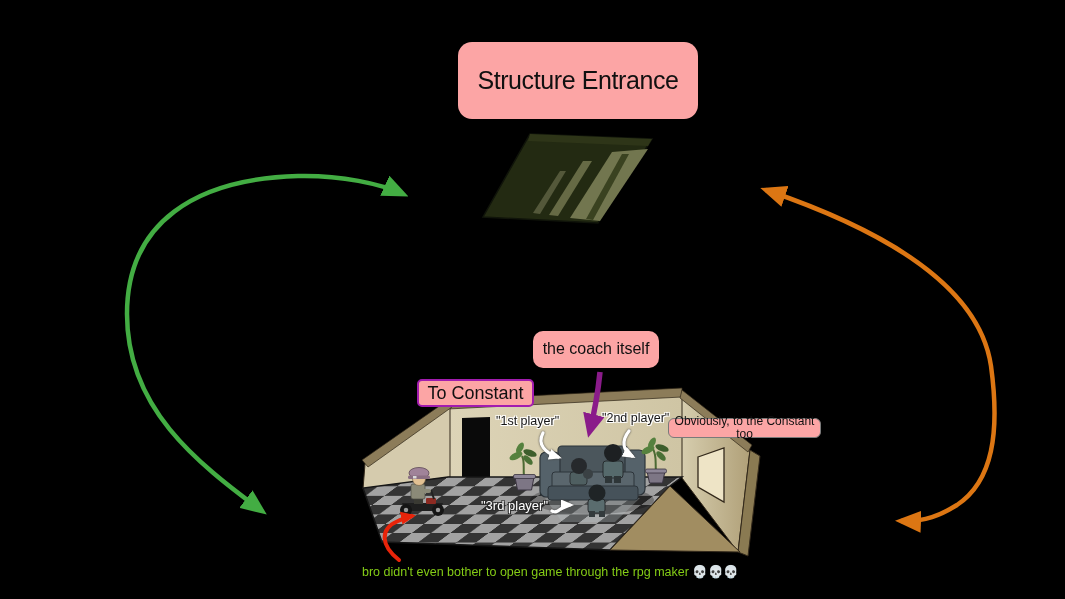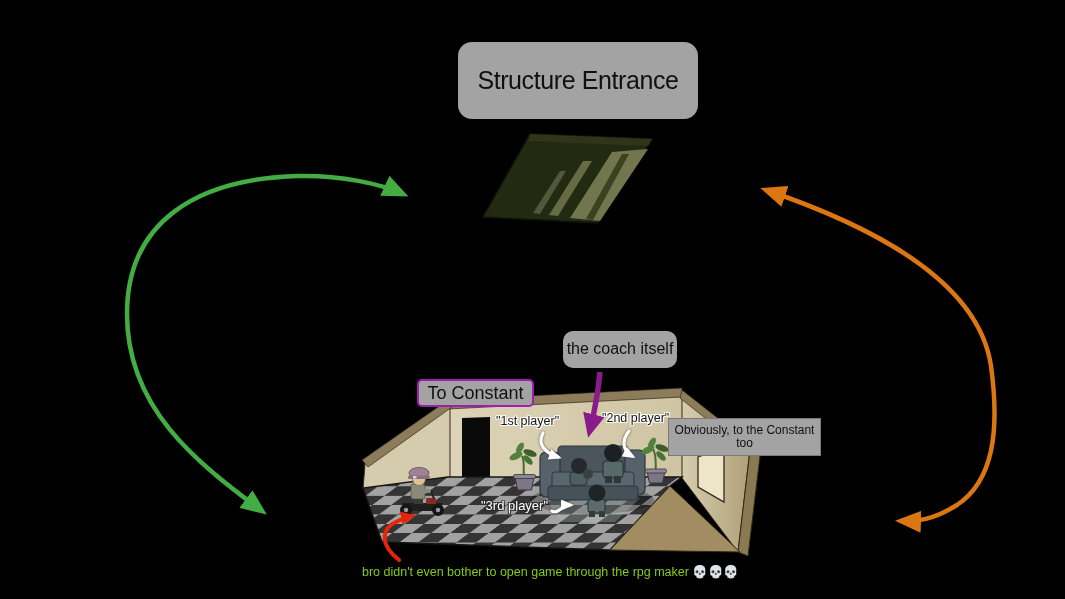--- a/index.html
+++ b/index.html
@@ -1,26 +1,26 @@
 <!DOCTYPE html>
 <html><head>
 <meta charset="utf-8">
 <style>
   html,body{margin:0;padding:0;background:#000;}
   #canvas{position:relative;width:1065px;height:599px;background:#000;overflow:hidden;
           font-family:"Liberation Sans",sans-serif;}
   #scene-svg{position:absolute;left:0;top:0;}
-  .label{position:absolute;background:#a3a3a3;color:#101010;display:flex;align-items:center;
+  .label{position:absolute;background:#fca5a5;color:#101010;display:flex;align-items:center;
          justify-content:center;text-align:center;box-sizing:border-box;line-height:1.05;}
   #title-box{left:458px;top:42px;width:240px;height:77px;border-radius:14px;
              font-size:25px;letter-spacing:-0.4px;}
-  #coach-box{left:563px;top:331px;width:114px;height:37px;border-radius:10px;font-size:16px;}
+  #coach-box{left:533px;top:331px;width:126px;height:37px;border-radius:10px;font-size:16px;}
   #constant-box{left:417px;top:379px;width:117px;height:28px;border-radius:5px;
                 border:2px solid #a21caf;font-size:18px;}
-  #obviously-box{left:668px;top:418px;width:153px;height:38px;border-radius:0;
+  #obviously-box{left:668px;top:418px;width:153px;height:20px;border-radius:6px;
                  border:1px solid #7a7a7a;font-size:12px;}
   .floating{position:absolute;white-space:nowrap;}
   .dark-halo-text{color:#fff;font-size:13px;
     text-shadow:-1px -1px 0 #2a2a2a,1px -1px 0 #2a2a2a,-1px 1px 0 #2a2a2a,1px 1px 0 #2a2a2a;}
   .white-halo-text{color:#151515;font-size:12.5px;
     text-shadow:-1px -1px 0 #fff,1px -1px 0 #fff,-1px 1px 0 #fff,1px 1px 0 #fff,0 0 2px #fff;}
   #p1-label{left:496px;top:414px;}
   #p2-label{left:602px;top:411px;}
   #p3-label{left:481px;top:498px;}
   #caption{left:362px;top:564px;font-size:12.5px;color:#84cc16;}

